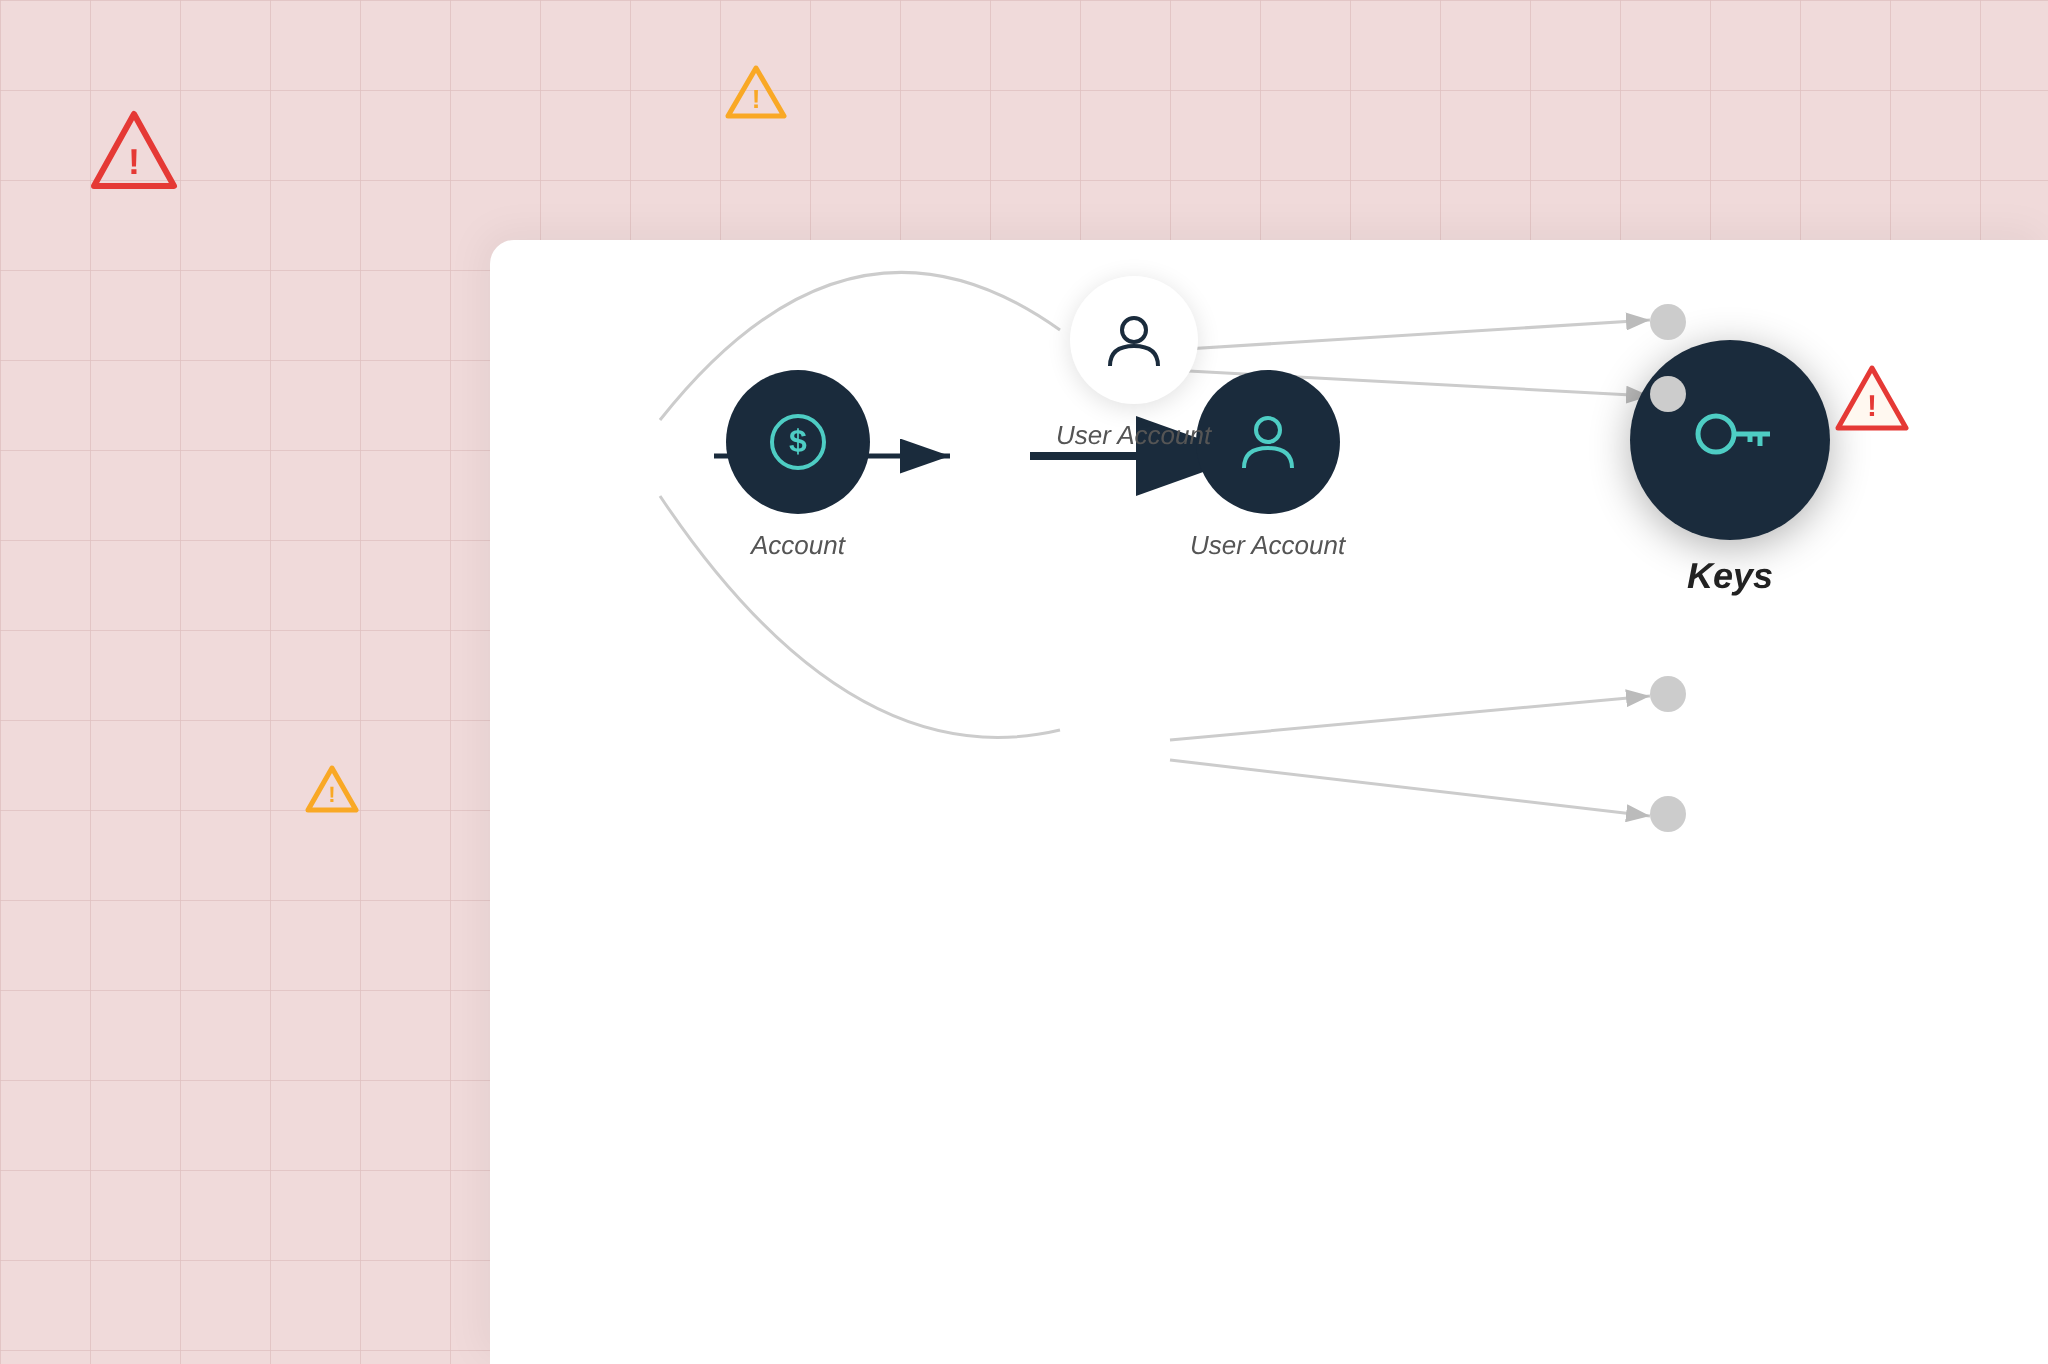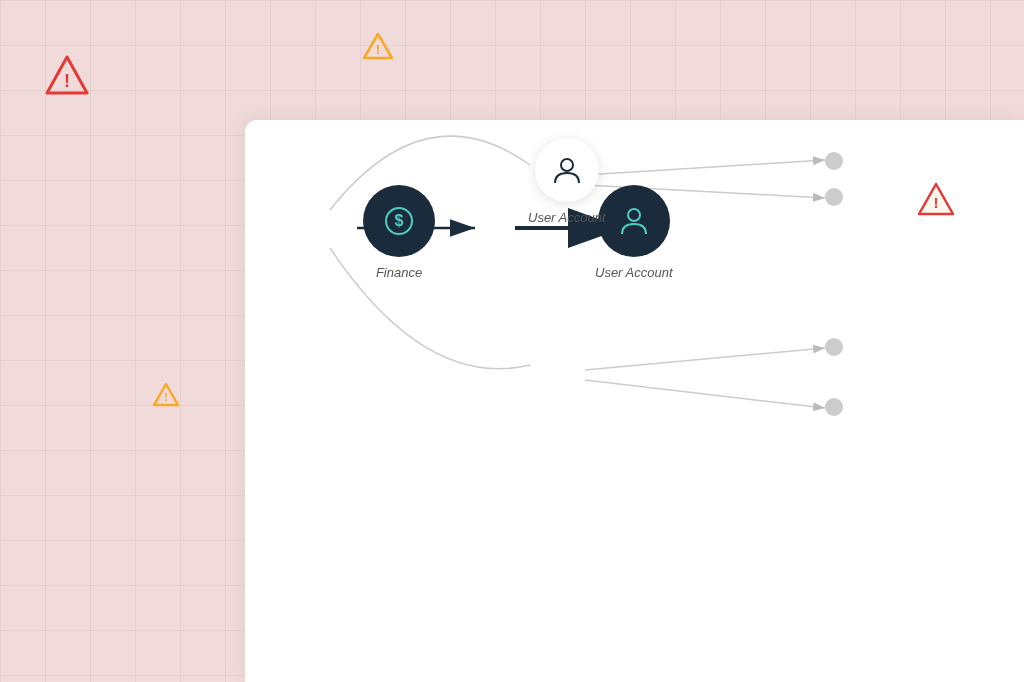--- a/index.html
+++ b/index.html
@@ -199,21 +199,21 @@
       </defs>
     </svg>
 
     <div class="node" style="position:absolute; left:118px; top:65px; align-items:center;">
       <div class="node-circle dark medium">
         <svg width="34" height="34" viewBox="0 0 34 34">
           <circle cx="17" cy="17" r="13" fill="none" stroke="#4ecdc4" stroke-width="2"></circle>
           <text x="17" y="22" text-anchor="middle" font-size="16" font-weight="bold" fill="#4ecdc4">$</text>
         </svg>
       </div>
-      <span class="node-label">Finance</span>
+      <span class="node-label">Account</span>
     </div>
 
     <div class="node" style="position:absolute; left:350px; top:65px; align-items:center;">
       <div class="node-circle dark medium">
         <svg width="34" height="34" viewBox="0 0 34 34">
           <circle cx="17" cy="11" r="6" fill="none" stroke="#4ecdc4" stroke-width="2"></circle>
           <path d="M5,30 Q5,20 17,20 Q29,20 29,30" fill="none" stroke="#4ecdc4" stroke-width="2"></path>
         </svg>
       </div>
       <span class="node-label">User Account</span>
@@ -223,20 +223,31 @@
       <div class="node-circle light small" style="width:64px;height:64px;">
         <svg width="30" height="30" viewBox="0 0 30 30">
           <circle cx="15" cy="10" r="6" fill="none" stroke="#1a2b3c" stroke-width="2"></circle>
           <path d="M3,28 Q3,18 15,18 Q27,18 27,28" fill="none" stroke="#1a2b3c" stroke-width="2"></path>
         </svg>
       </div>
       <span class="node-label">User Account</span>
     </div>
 
 
+    <div class="node" style="position:absolute; left:570px; top:50px; align-items:center;">
+      <div class="node-circle dark large" style="width:100px;height:100px; box-shadow: 0 4px 20px rgba(0,0,0,0.3);">
+        <svg width="50" height="50" viewBox="0 0 50 50">
+          <circle cx="18" cy="22" r="9" fill="none" stroke="#4ecdc4" stroke-width="2.5"></circle>
+          <line x1="27" y1="22" x2="45" y2="22" stroke="#4ecdc4" stroke-width="2.5"></line>
+          <line x1="40" y1="22" x2="40" y2="28" stroke="#4ecdc4" stroke-width="2.5"></line>
+          <line x1="35" y1="22" x2="35" y2="26" stroke="#4ecdc4" stroke-width="2.5"></line>
+        </svg>
+      </div>
+      <span class="node-label bold">Keys</span>
+    </div>
 
     <div class="gray-dot" style="left:580px; top:32px;"></div>
     <div class="gray-dot" style="left:580px; top:68px;"></div>
     <div class="gray-dot" style="left:580px; top:218px;"></div>
     <div class="gray-dot" style="left:580px; top:278px;"></div>
 
     <div style="position:absolute; left:672px; top:62px;">
       <svg width="38" height="34" viewBox="0 0 38 34">
         <polygon points="19,2 36,32 2,32" fill="#fff8f0" stroke="#e53935" stroke-width="2.5" stroke-linejoin="round"></polygon>
         <text x="19" y="26" text-anchor="middle" font-size="15" font-weight="bold" fill="#e53935">!</text>

